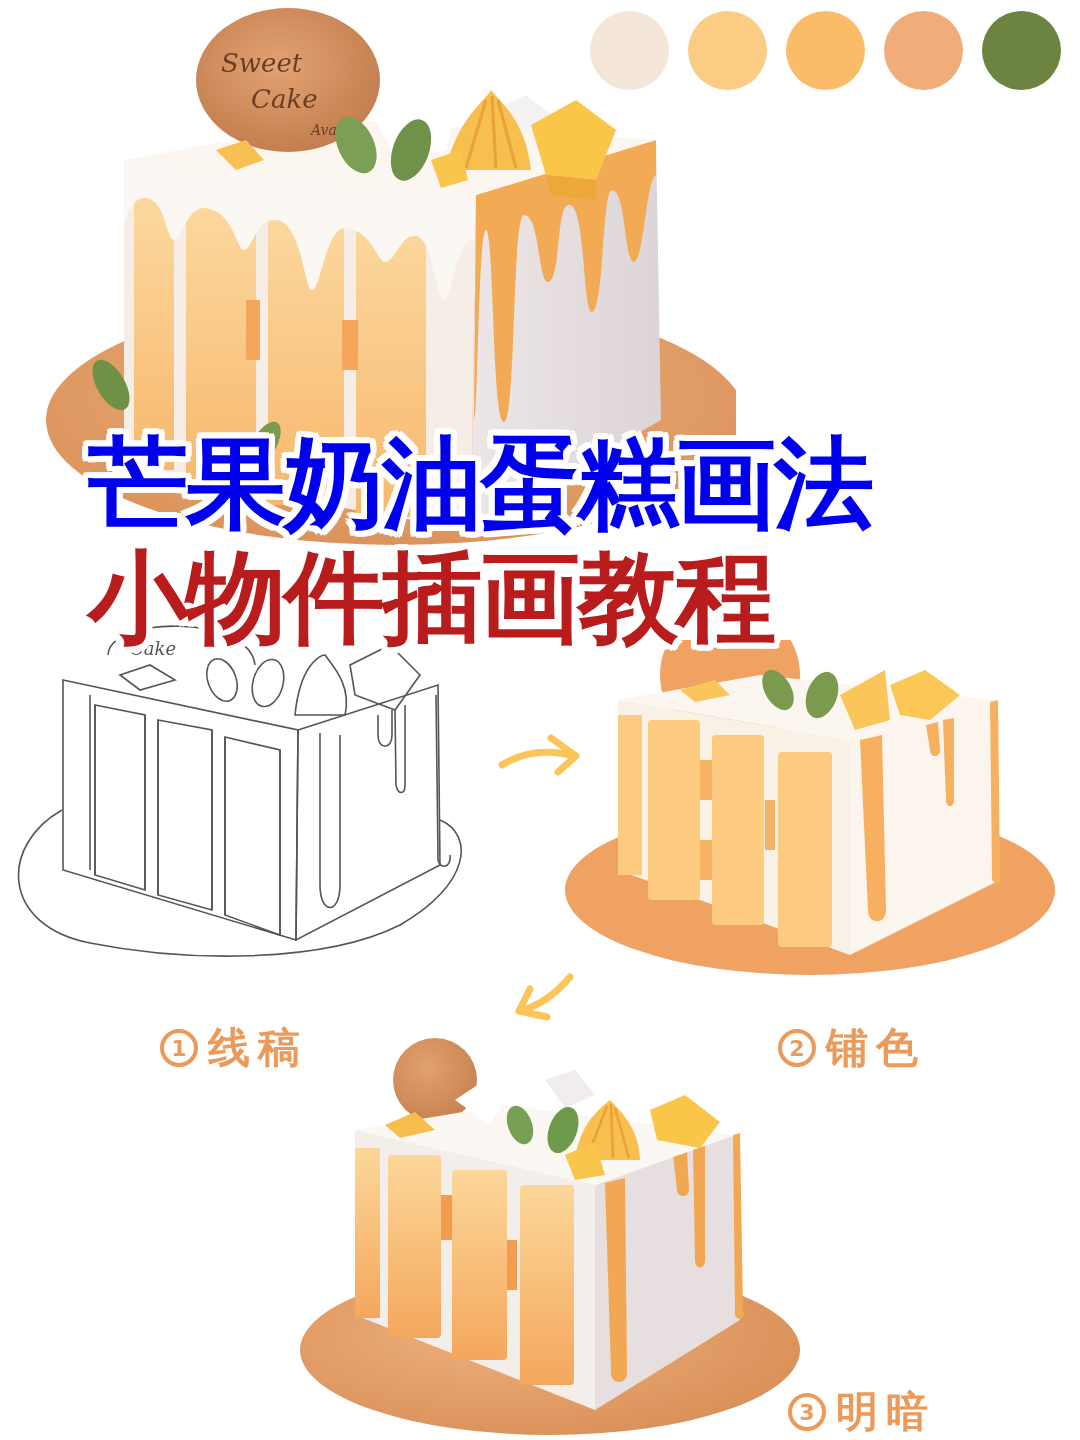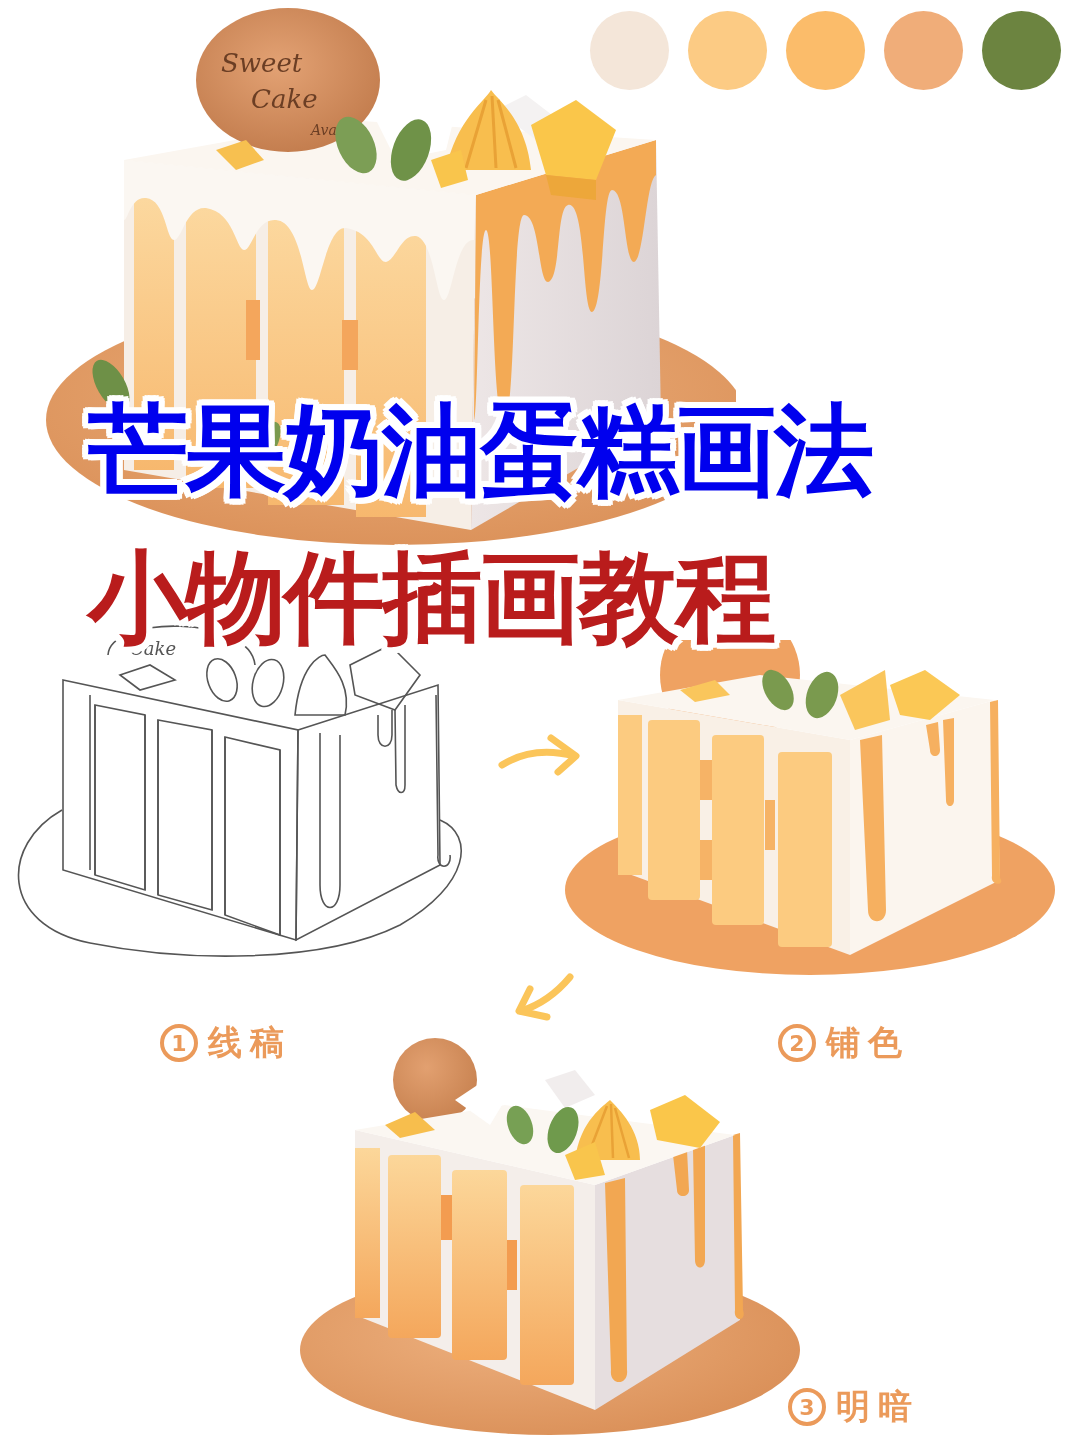--- a/index.html
+++ b/index.html
@@ -15,21 +15,21 @@
       -5px -5px 0 #fff, 5px -5px 0 #fff, -5px 5px 0 #fff, 5px 5px 0 #fff,
       0 -6px 0 #fff, 0 6px 0 #fff, -6px 0 0 #fff, 6px 0 0 #fff,
       -3px -6px 0 #fff, 3px 6px 0 #fff, -6px 3px 0 #fff, 6px -3px 0 #fff;
   }
   .step-label { position: absolute; display: flex; align-items: center; gap: 10px; }
   .step-num {
     width: 38px; height: 38px; border-radius: 50%; border: 4px solid; box-sizing: border-box;
     display: flex; align-items: center; justify-content: center; font-weight: bold; font-size: 22px;
     font-family: "DejaVu Sans", sans-serif;
   }
-  .step-text { font-size: 34px; font-weight: bold; letter-spacing: 8px; font-family: "DejaVu Sans", sans-serif; }
+  .step-text { font-size: 42px; font-weight: bold; letter-spacing: 8px; font-family: "DejaVu Sans", sans-serif; }
   svg { display: block; }
 </style>
 </head>
 <body>
 
 <div class="palette">
   <div class="swatch" style="background:#F4E6D9" title="cream"></div>
   <div class="swatch" style="background:#FCCB84" title="light-mango"></div>
   <div class="swatch" style="background:#FBBC6A" title="mango"></div>
   <div class="swatch" style="background:#F0AD79" title="peach"></div>
@@ -234,14 +234,14 @@
 </div>
 <div class="step-label" style="left:778px; top:1020px; color:#EB9A5A;">
   <span class="step-num" style="border-color:#EB9A5A;">2</span>
   <span class="step-text">铺色</span>
 </div>
 <div class="step-label" style="left:788px; top:1384px; color:#EB9A5A;">
   <span class="step-num" style="border-color:#EB9A5A;">3</span>
   <span class="step-text">明暗</span>
 </div>
 
-<div class="title-line" style="top:401px; color:#0000EE;">芒果奶油蛋糕画法</div>
+<div class="title-line" style="top:434px; color:#0000EE;">芒果奶油蛋糕画法</div>
 <div class="title-line" style="top:548px; color:#b91c1c;">小物件插画教程</div>
 
 </body></html>

